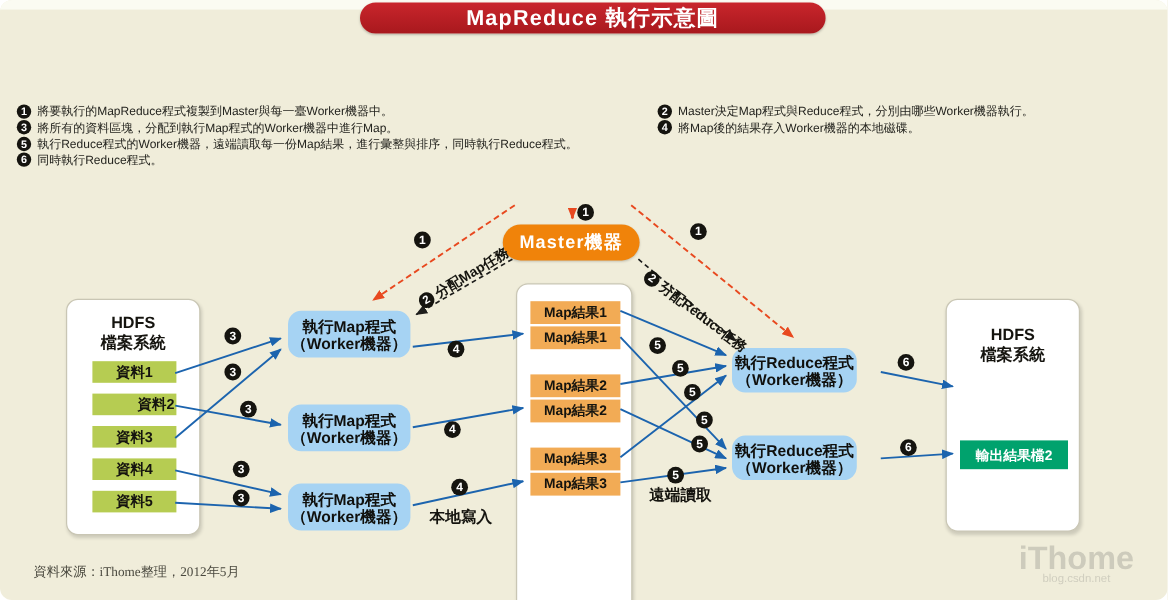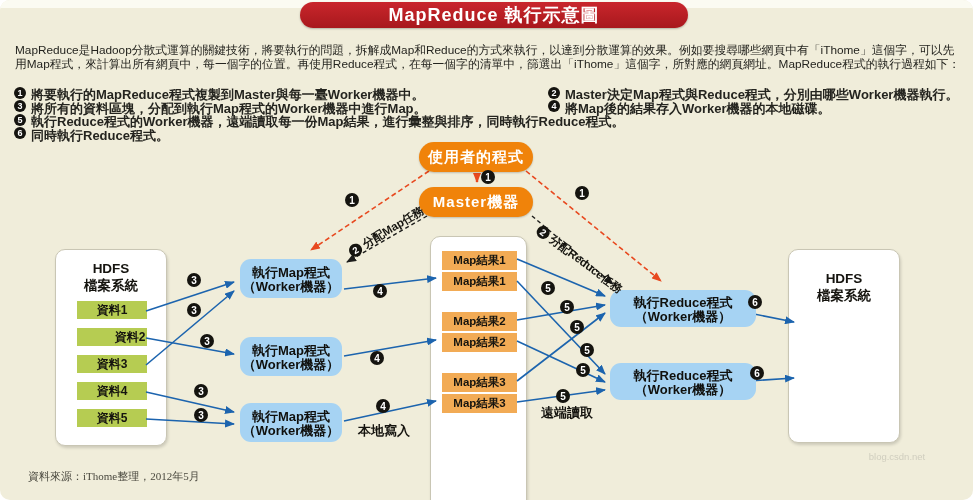--- a/index.html
+++ b/index.html
@@ -13,31 +13,31 @@
           display:flex;align-items:center;justify-content:center;
           color:#fff;font-weight:bold;font-size:18px;letter-spacing:1px;
           box-shadow:0 1px 2px rgba(0,0,0,.25);}
   .intro{position:absolute;left:15px;top:44px;width:946px;font-size:11.8px;line-height:13.6px;
          color:#24241f;font-weight:500;}
   .steps{position:absolute;}
   .step{display:flex;align-items:flex-start;height:13.5px;margin-bottom:0;}
   .nbadge{flex:0 0 auto;width:12px;height:12px;border-radius:50%;background:#15140f;color:#fff;
           font-size:9px;font-weight:bold;display:inline-flex;align-items:center;justify-content:center;
           margin-right:5px;margin-top:0.5px;}
-  .stext{font-size:13px;font-weight:bold;color:#24241f;white-space:nowrap;}
+  .stext{font-size:10px;font-weight:normal;color:#24241f;white-space:nowrap;}
   .badge{position:absolute;width:14px;height:14px;border-radius:50%;background:#15140f;color:#fff;
          font-size:10px;font-weight:bold;display:flex;align-items:center;justify-content:center;z-index:6;}
   .box-orange{position:absolute;width:114px;height:30px;border-radius:15px;background:var(--box-orange);
           color:#fff;font-weight:bold;font-size:15px;display:flex;align-items:center;justify-content:center;
           letter-spacing:1px;box-shadow:0 1px 2px rgba(0,0,0,.2);z-index:5;}
   .box-worker{position:absolute;width:102px;height:39px;border-radius:11px;background:var(--worker-blue);
           display:flex;flex-direction:column;align-items:center;justify-content:center;z-index:5;}
   .box-worker .l1{font-size:13px;font-weight:bold;color:#10100d;line-height:15px;}
   .box-worker .l2{font-size:13px;font-weight:bold;color:#10100d;line-height:13px;}
-  .box-reduce{width:146px;height:37px;}
+  .box-reduce{width:104px;height:37px;}
   .panel{position:absolute;background:#ffffff;border:1px solid var(--panel-border);border-radius:10px;
          box-shadow:1px 2px 3px rgba(0,0,0,.15);z-index:2;}
   .panel-title{position:absolute;left:0;width:100%;text-align:center;font-size:13.5px;font-weight:bold;
          color:#15140f;line-height:17px;}
   .chip{position:absolute;display:flex;align-items:center;justify-content:center;font-weight:bold;z-index:3;}
   .chip-green{width:70px;height:18px;background:var(--data-green);color:#15140f;font-size:12px;}
   .chip-result{width:75px;height:19px;background:var(--result-orange);color:#15140f;font-size:11.5px;}
   .chip-output{width:90px;height:24px;background:var(--output-teal);color:#fff;font-size:11.5px;}
   .disk-label{position:absolute;bottom:8px;left:0;width:100%;text-align:center;font-size:13px;
          font-weight:bold;color:#15140f;line-height:16px;}
@@ -60,21 +60,20 @@
 </head>
 <body>
 
 <div class="stage">
   <div class="topstrip"></div>
 
   <div class="banner">
     <span>MapReduce 執行示意圖</span>
   </div>
 
-  <p class="intro">MapReduce是Hadoop分散式運算的關鍵技術，將要執行的問題，拆解成Map和Reduce的方式來執行，以達到分散運算的效果。例如要搜尋哪些網頁中有「iThome」這個字，可以先用Map程式，來計算出所有網頁中，每一個字的位置。再使用Reduce程式，在每一個字的清單中，篩選出「iThome」這個字，所對應的網頁網址。MapReduce程式的執行過程如下：</p>
 
   <div class="steps" style="left:14px;top:86px;">
     <div class="step">
       <span class="nbadge">1</span>
       <span class="stext">將要執行的MapReduce程式複製到Master與每一臺Worker機器中。</span>
     </div>
     <div class="step">
       <span class="nbadge">3</span>
       <span class="stext">將所有的資料區塊，分配到執行Map程式的Worker機器中進行Map。</span>
     </div>
@@ -134,23 +133,20 @@
     <line class="ln-blue" x1="517" y1="281" x2="605" y2="374" marker-end="url(#mb)"></line>
     <line class="ln-blue" x1="517" y1="320" x2="605" y2="305" marker-end="url(#mb)"></line>
     <line class="ln-blue" x1="517" y1="341" x2="605" y2="382" marker-end="url(#mb)"></line>
     <line class="ln-blue" x1="517" y1="381" x2="605" y2="313" marker-end="url(#mb)"></line>
     <line class="ln-blue" x1="517" y1="402" x2="605" y2="390" marker-end="url(#mb)"></line>
 
     <line class="ln-blue" x1="734" y1="310" x2="794" y2="322" marker-end="url(#mb)"></line>
     <line class="ln-blue" x1="734" y1="382" x2="794" y2="378" marker-end="url(#mb)"></line>
   </svg>
 
-  <div class="box-orange" style="left:419px;top:142px;">
-    <span>使用者的程式</span>
-  </div>
   <div class="box-orange" style="left:419px;top:187px;">
     <span>Master機器</span>
   </div>
 
   <div class="rot-label" style="left:350px;top:246px;transform:rotate(-31deg);transform-origin:0 50%;">
     <span class="nbadge">2</span>
     <span>分配Map任務</span>
   </div>
   <div class="rot-label" style="left:538px;top:221px;transform:rotate(37deg);transform-origin:0 50%;">
     <span class="nbadge">2</span>
@@ -198,20 +194,21 @@
   <div class="box-worker box-reduce" style="left:610px;top:363px;">
     <span class="l1">執行Reduce程式</span>
     <span class="l2">（Worker機器）</span>
   </div>
 
   <div class="panel" style="left:788px;top:249px;width:112px;height:194px;">
     <div class="panel-title" style="top:20px;">
       <div>HDFS</div>
       <div>檔案系統</div>
     </div>
+    <div class="chip chip-output" style="left:11px;top:117px;">輸出結果檔2</div>
   </div>
 
   <div class="flow-label" style="left:358px;top:422px;">本地寫入</div>
   <div class="flow-label" style="left:541px;top:404px;">遠端讀取</div>
 
   <div class="badge" style="left:481px;top:170px;">1</div>
   <div class="badge" style="left:345px;top:193px;">1</div>
   <div class="badge" style="left:575px;top:186px;">1</div>
   <div class="badge" style="left:187px;top:273px;">3</div>
   <div class="badge" style="left:187px;top:303px;">3</div>
@@ -225,15 +222,16 @@
   <div class="badge" style="left:560px;top:300px;">5</div>
   <div class="badge" style="left:570px;top:320px;">5</div>
   <div class="badge" style="left:580px;top:343px;">5</div>
   <div class="badge" style="left:576px;top:363px;">5</div>
   <div class="badge" style="left:556px;top:389px;">5</div>
   <div class="badge" style="left:748px;top:295px;">6</div>
   <div class="badge" style="left:750px;top:366px;">6</div>
 
   <div class="footer-src">資料來源：iThome整理，2012年5月</div>
   <div class="watermark">
+    <div class="wm-brand">iThome</div>
     <div class="wm-url">blog.csdn.net</div>
   </div>
 </div>
 
 </body></html>

